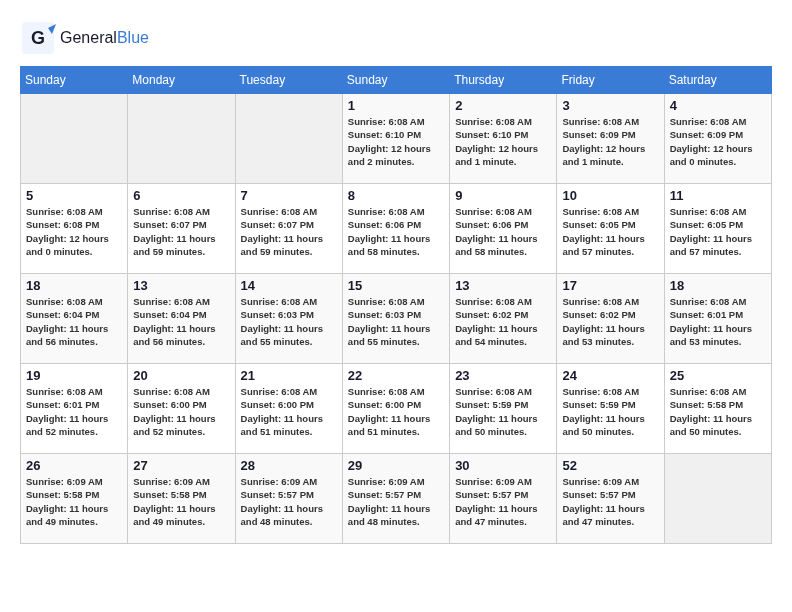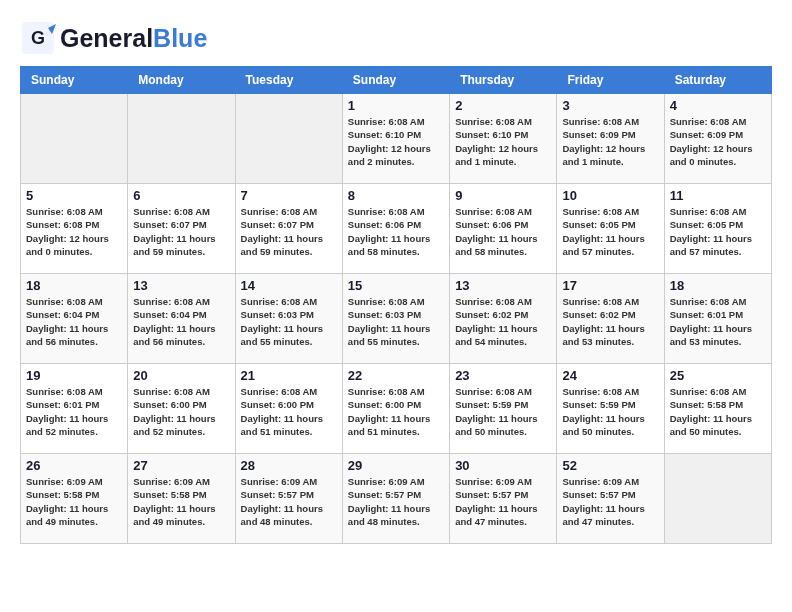--- a/index.html
+++ b/index.html
@@ -35,23 +35,23 @@
       color: #333;
     }
     table {
       width: 100%;
       border-collapse: collapse;
       font-size: 10.5px;
     }
     thead tr th {
       background-color: #3a7bd5;
       color: #fff;
-      font-weight: bold;
+      font-weight: normal;
       text-align: left;
-      padding: 6px 10px;
+      padding: 6px 4px;
       border: 1px solid #3a7bd5;
       font-size: 12px;
     }
     tbody tr td {
       border: 1px solid #ccc;
       vertical-align: top;
       padding: 4px 5px;
       width: 14.28%;
       min-height: 80px;
       height: 90px;
@@ -84,21 +84,21 @@
 
 <div class="header">
   <div class="logo">
     <div style="display:flex;align-items:center;gap:4px;">
       <svg width="36" height="36" viewBox="0 0 36 36">
         <rect x="2" y="2" width="32" height="32" rx="4" fill="#f0f4ff"></rect>
         <text x="18" y="24" text-anchor="middle" font-size="18" font-weight="bold" fill="#1a1a2e">G</text>
         <polygon points="28,8 36,4 32,14" fill="#3a7bd5"></polygon>
       </svg>
       <div>
-        <div style="font-size:25px;font-weight:bold;color:#1a1a2e;line-height:1;">
+        <div style="font-size:16px;font-weight:normal;color:#1a1a2e;line-height:1;">
           <span style="color:#1a1a2e">General</span><span style="color:#3a7bd5">Blue</span>
         </div>
       </div>
     </div>
   </div>
   <div class="title-block">
   </div>
 </div>
 
 <table>

